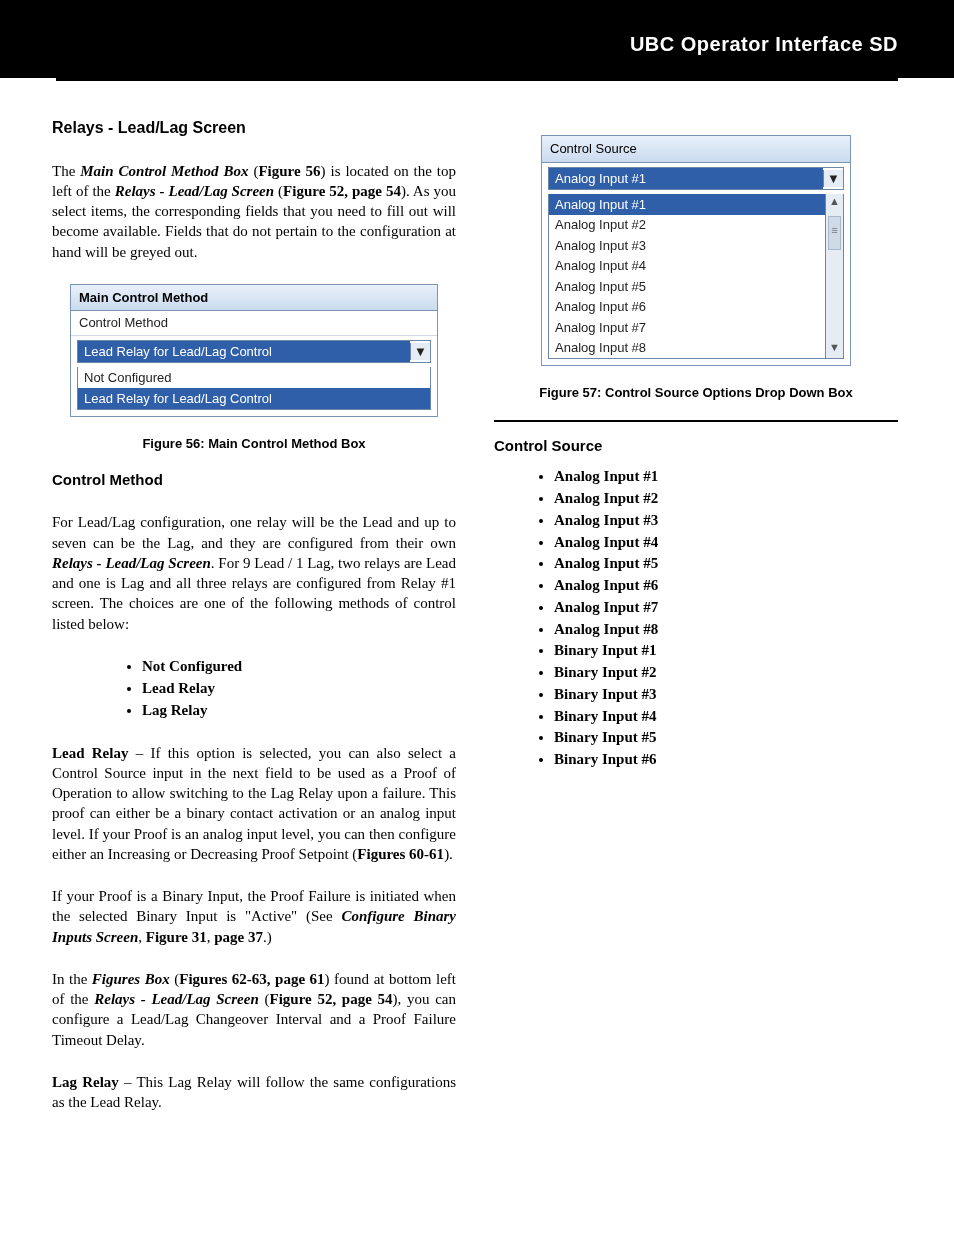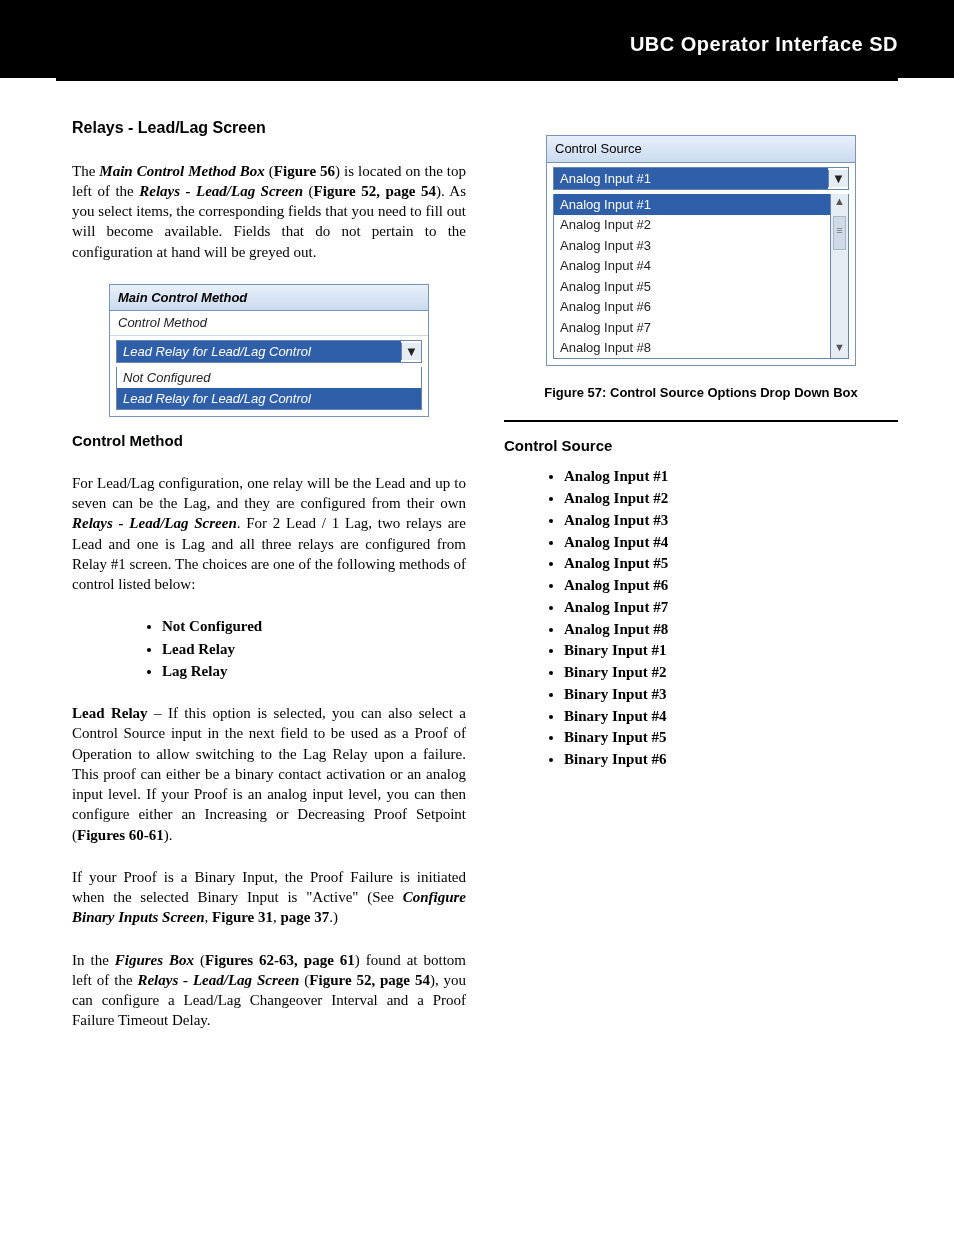--- a/index.html
+++ b/index.html
@@ -26,21 +26,21 @@
     .page-header h1 {
       font-family: Arial, Helvetica, sans-serif;
       font-weight: bold;
       font-size: 20px;
       letter-spacing: 0.5px;
       text-align: right;
     }
     .hr-top { height: 3px; background:#000; margin: 0 56px; }
     .hr-thin { height:2px; background:#000; margin: 12px 0; }
     .content {
-      padding: 22px 56px 40px 72px;
+      padding: 22px 56px 40px 52px;
       display: flex;
       gap: 38px;
     }
     .col {
       flex: 1 1 50%;
       min-width: 0;
     }
     .section-title {
       font-family: Arial, Helvetica, sans-serif;
       font-weight: bold;
@@ -62,21 +62,21 @@
     .bullets2 { margin: 6px 0 6px 60px; }
     .bullets2 li { list-style: disc; margin: 1.5px 0; font-weight: bold; }
     
     .ui-box {
       margin: 6px auto 6px;
       border: 1px solid #7b94b4;
       font-family: Arial, Helvetica, sans-serif;
       font-size: 13px;
       background: #fff;
     }
-    .ui-box.wb { width: 320px; font-style: italic; }
+    .ui-box.wb { width: 368px; }
     .ui-box.wb2 { width: 310px; }
     .ui-title {
       background: linear-gradient(#e9f0fa,#cadbef);
       padding: 4px 8px;
       font-weight: bold;
       border-bottom: 1px solid #7b94b4;
     }
     .ui-sub {
       padding: 3px 8px;
       border-bottom: 1px solid #cfd8e4;
@@ -162,45 +162,49 @@
       <div class="ui-sub">Control Method</div>
       <div class="ui-select">
         <div class="sel-val">Lead Relay for Lead/Lag Control</div>
         <div class="sel-btn">▼</div>
       </div>
       <div class="ui-list">
         <div class="li">Not Configured</div>
         <div class="li sel">Lead Relay for Lead/Lag Control</div>
       </div>
     </div>
+    <div class="fig-label">Figure 56: Main Control Method Box</div>
 
     <div class="section-title" style="font-size:15px;">Control Method</div>
 
     <p>
-      <span>For Lead/Lag configuration, one relay will be the Lead and up to seven can be the Lag, and they are configured from their own </span><span class="italic bold">Relays - Lead/Lag Screen</span><span>. For 2 Lead / 1 Lag, two relays are Lead and one is Lag and all three relays are configured from Relay #1 screen. The choices are one of the following methods of control listed below:</span>
+      <span>For Lead/Lag configuration, one relay will be the Lead and up to seven can be the Lag, and they are configured from their own </span><span class="italic bold">Relays - Lead/Lag Screen</span><span>. For 9 Lead / 1 Lag, two relays are Lead and one is Lag and all three relays are configured from Relay #1 screen. The choices are one of the following methods of control listed below:</span>
     </p>
 
     <ul class="bullets">
       <li>Not Configured</li>
       <li>Lead Relay</li>
       <li>Lag Relay</li>
     </ul>
 
     <p>
       <span class="bold">Lead Relay</span><span> – If this option is selected, you can also select a Control Source input in the next field to be used as a Proof of Operation to allow switching to the Lag Relay upon a failure. This proof can either be a binary contact activation or an analog input level.  If your Proof is an analog input level, you can then configure either an Increasing or Decreasing Proof Setpoint (</span><span class="bold">Figures 60-61</span><span>).</span>
     </p>
 
     <p>
       <span>If your Proof is a Binary Input, the Proof Failure is initiated when the selected Binary Input is "Active" (See </span><span class="italic bold">Configure Binary Inputs Screen</span><span>, </span><span class="bold">Figure 31</span><span>, </span><span class="bold">page 37</span><span>.)</span>
     </p>
 
     <p>
       <span>In the </span><span class="italic bold">Figures Box</span><span> (</span><span class="bold">Figures 62-63, page 61</span><span>) found at bottom left of the </span><span class="italic bold">Relays - Lead/Lag Screen</span><span> (</span><span class="bold">Figure 52, page 54</span><span>), you can configure a Lead/Lag Changeover Interval and a Proof Failure Timeout Delay.</span>
     </p>
 
+    <p>
+      <span class="bold">Lag Relay</span><span> – This Lag Relay will follow the same configurations as the Lead Relay.</span>
+    </p>
   </div>
 
   <div class="col">
     <div style="height:26px;"></div>
 
     <div class="ui-box wb2">
       <div class="ui-title" style="font-weight:normal;">Control Source</div>
       <div class="ui-select">
         <div class="sel-val">Analog Input #1</div>
         <div class="sel-btn">▼</div>

